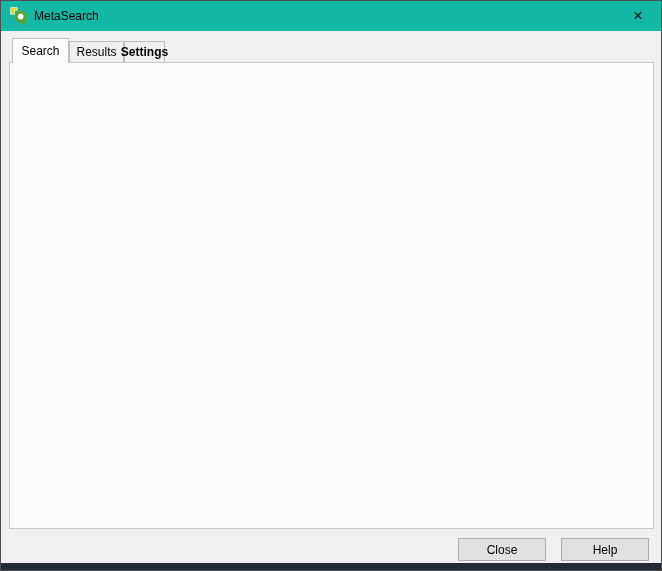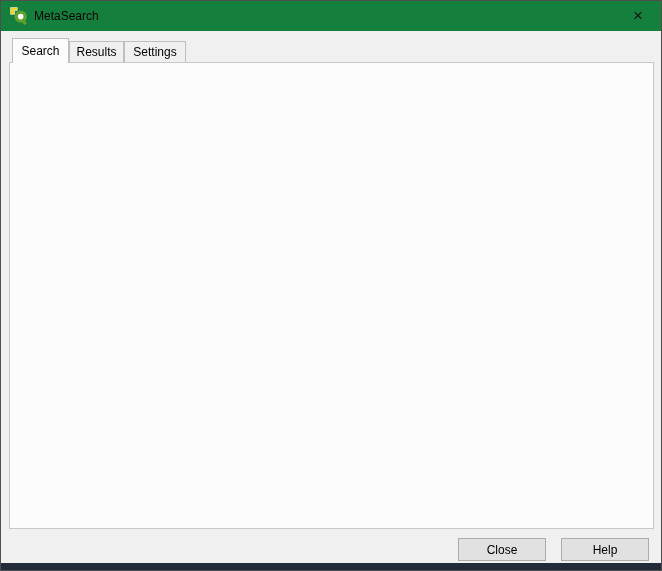--- a/index.html
+++ b/index.html
@@ -3,21 +3,21 @@
 <meta charset="utf-8">
 <style>
   * { margin:0; padding:0; box-sizing:border-box; }
   html,body { width:662px; height:571px; background:#f0f0f0; }
   #window {
     position:relative; width:662px; height:571px;
     font-family:"Liberation Sans", sans-serif; font-size:12px; color:#000;
     background:#f0f0f0; border:1px solid #4f4f4f; overflow:hidden;
   }
   
-  .titlebar { position:absolute; left:0; top:0; width:100%; height:30px; background:#15803d; }
+  .titlebar { position:absolute; left:0; top:0; width:100%; height:30px; background:#14b8a6; }
   .titlebar .logo { position:absolute; left:9px; top:6px; width:18px; height:18px; }
   .titlebar .title { position:absolute; left:33px; top:8px; font-size:12px; }
   .win-close { position:absolute; right:0; top:0; width:46px; height:30px;
     display:flex; align-items:center; justify-content:center; font-size:17px; color:#111; cursor:default; }
   
   .tab { position:absolute; background:#f0f0f0; border:1px solid #bfbfbf; border-bottom:none;
     display:flex; align-items:center; justify-content:center; font-size:12px; }
   .tab.active { background:#fcfcfc; z-index:3; }
   
   .pane { position:absolute; left:8px; top:61px; width:645px; height:467px;
@@ -73,21 +73,21 @@
       <circle cx="19" cy="17" r="5" fill="#ffffff"></circle>
       <rect x="23" y="21" width="10" height="6" rx="1" transform="rotate(45 23 21)" fill="#5da131"></rect>
       <path d="M1 1 L13 1 L13 6 L8 6 L8 13 L1 13 Z" fill="#efd422" stroke="#fff" stroke-width="1"></path>
     </svg>
     <span class="title">MetaSearch</span>
     <div class="win-close">×</div>
   </div>
 
   <div class="tab active" style="left:11px; top:37px; width:57px; height:25px;">Search</div>
   <div class="tab" style="left:68px; top:40px; width:55px; height:21px;">Results</div>
-  <div class="tab" style="left:123px; top:40px; width:62px; height:21px;">Settings</div>
+  <div class="tab" style="left:123px; top:40px; width:41px; height:21px;font-weight:bold;">Settings</div>
 
   <div class="pane"></div>
 
   <div class="group" style="left:15px; top:77px; width:633px; height:100px;">
     <span class="glabel">Find</span>
   </div>
   <span class="lbl" style="left:33px; top:96px;">Keywords</span>
 
   <div class="searchbox" style="left:88px; top:95px; width:185px; height:24px;">
     <svg class="mag" width="14" height="14" viewBox="0 0 14 14">

